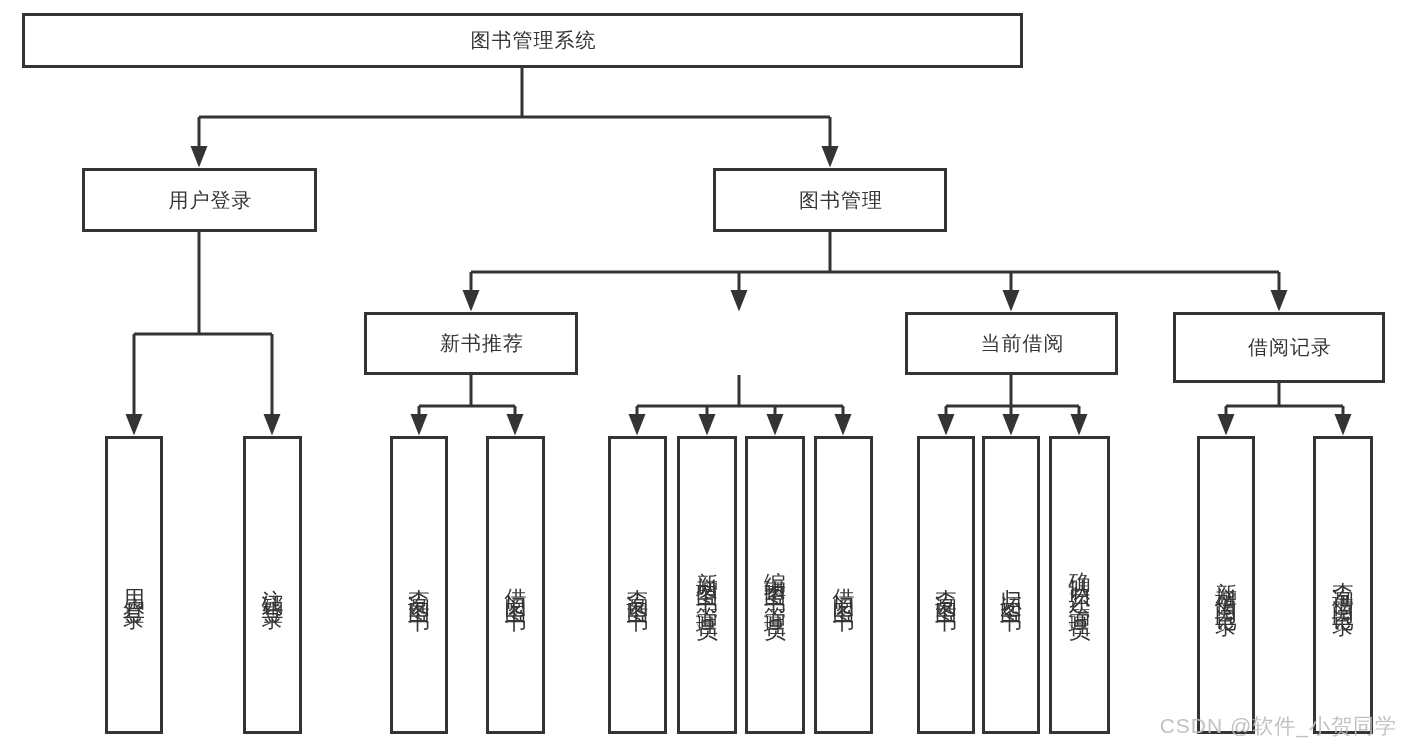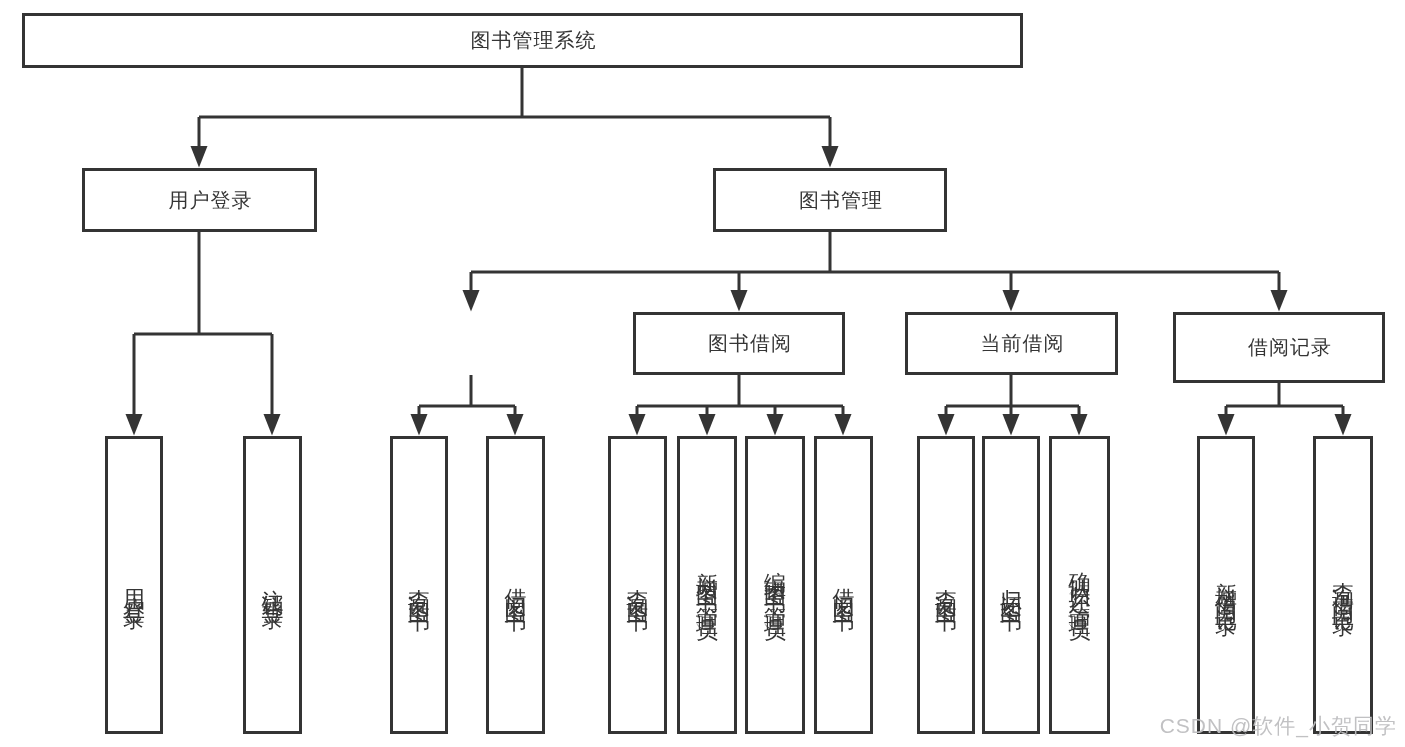--- a/index.html
+++ b/index.html
@@ -91,22 +91,22 @@
     <span>图书管理系统</span>
   </div>
 
   <div class="node hbox" style="left:82px;top:168px;width:235px;height:64px;">
     <span>用户登录</span>
   </div>
   <div class="node hbox" style="left:713px;top:168px;width:234px;height:64px;">
     <span>图书管理</span>
   </div>
 
-  <div class="node hbox" style="left:633px;top:312px;width:212px;height:63px;">
-    <span>图书借阅</span>
+  <div class="node hbox" style="left:364px;top:312px;width:214px;height:63px;">
+    <span>新书推荐</span>
   </div>
   <div class="node hbox" style="left:905px;top:312px;width:213px;height:63px;">
     <span>当前借阅</span>
   </div>
   <div class="node hbox" style="left:1173px;top:312px;width:212px;height:71px;">
     <span>借阅记录</span>
   </div>
 
   <div class="node vbox" style="left:105px;top:436px;width:58px;height:298px;">
     <span class="vtext">用户登录</span>

